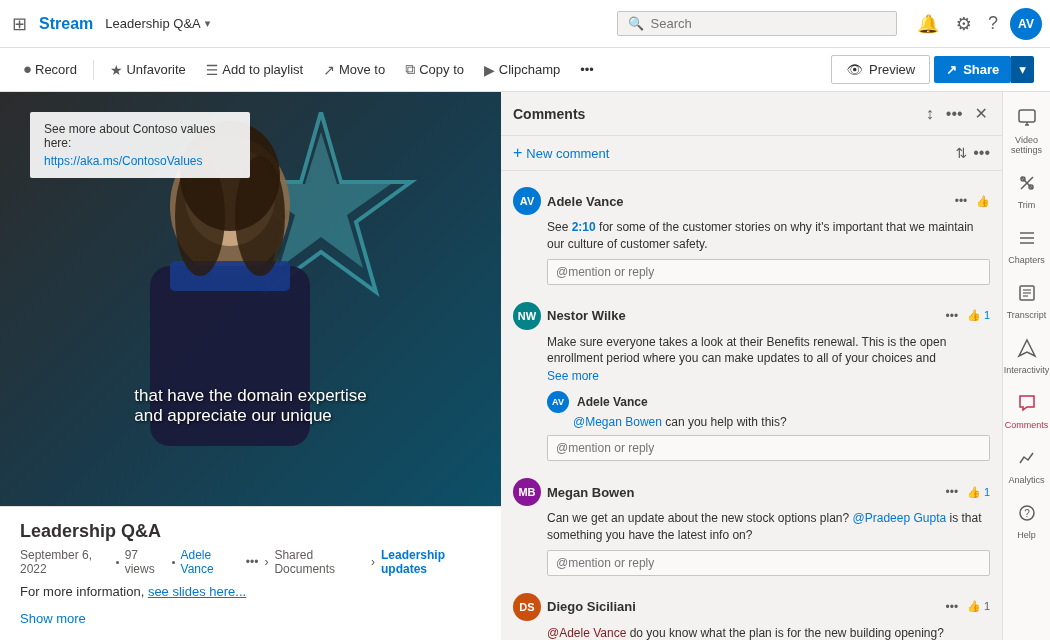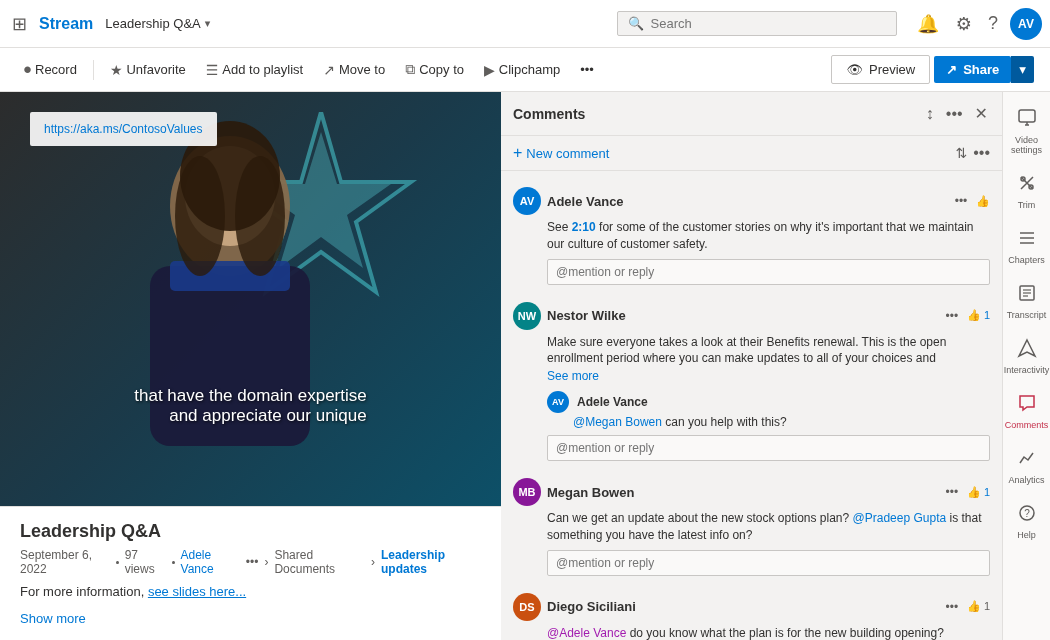--- a/index.html
+++ b/index.html
@@ -67,21 +67,21 @@
       width: 100%; height: 100%;
       background: linear-gradient(135deg, #2c2c2c 0%, #1a3a4a 50%, #0d5068 100%);
       position: relative; overflow: hidden;
     }
     .video-bg-logo {
       position: absolute; right: 80px; top: 20px;
       width: 200px; height: 200px; opacity: 0.7;
     }
     .video-subtitle {
       position: absolute; bottom: 80px; left: 50%; transform: translateX(-50%);
-      color: white; text-align: right; font-size: 17px; font-weight: 500;
+      color: white; text-align: left; font-size: 17px; font-weight: 500;
       text-shadow: 1px 1px 3px rgba(0,0,0,0.8); white-space: nowrap;
     }
     .video-label {
       position: absolute; bottom: 40px; right: 40px;
       color: white; font-size: 13px; background: rgba(0,0,0,0.5); padding: 2px 8px;
       border: 1px solid rgba(255,255,255,0.4);
     }
     .video-tooltip {
       position: absolute; top: 20px; left: 30px;
       background: rgba(255,255,255,0.9); color: #0078d4;
@@ -235,20 +235,21 @@
             <rect x="50" y="160" width="160" height="180" rx="20" fill="#1a1a3a" opacity="0.95"></rect>
             <rect x="70" y="155" width="120" height="30" rx="5" fill="#1a3a8a" opacity="0.9"></rect>
 
             <ellipse cx="130" cy="70" rx="50" ry="55" fill="#2a1a0a" opacity="0.9"></ellipse>
             <ellipse cx="100" cy="110" rx="25" ry="60" fill="#2a1a0a" opacity="0.8"></ellipse>
             <ellipse cx="160" cy="110" rx="25" ry="60" fill="#2a1a0a" opacity="0.8"></ellipse>
           </svg>
         </div>
 
         <div class="video-tooltip">
+          <div class="video-tooltip-text">See more about Contoso values here:</div>
           <div class="video-tooltip-link">https://aka.ms/ContosoValues</div>
         </div>
 
         <div class="video-subtitle">
           <div>that have the domain expertise</div>
           <div>and appreciate our unique</div>
         </div>
 
       </div>
 
@@ -346,21 +347,21 @@
       </div>
 
       <div class="comment-item">
         <div class="comment-header">
           <div class="comment-avatar" style="background:#ca5010;">DS</div>
           <span class="comment-name">Diego Siciliani</span>
           <button class="comment-action-btn">•••</button>
           <span class="comment-like">👍 1</span>
         </div>
         <div class="comment-body">
-          <span style="color:#a21caf;">@Adele Vance</span> do you know what the plan is for the new building opening?
+          <span style="color:#7f1d1d;">@Adele Vance</span> do you know what the plan is for the new building opening?
         </div>
 
       </div>
 
     </div>
   </div>
 
   <div class="panel-icons">
     <div class="panel-icon-item">
       <span class="icon">

